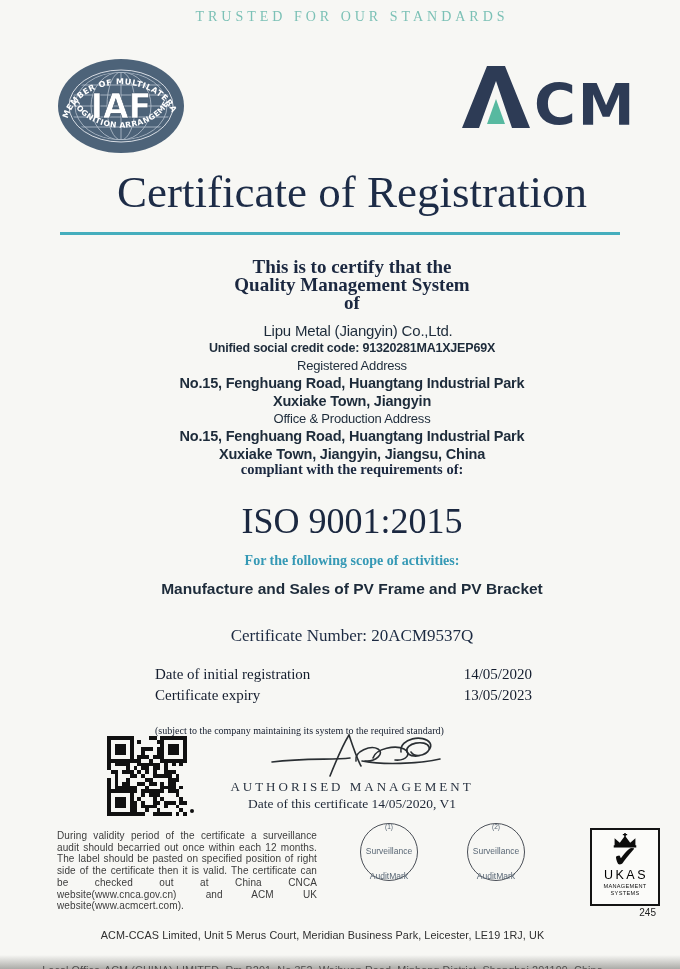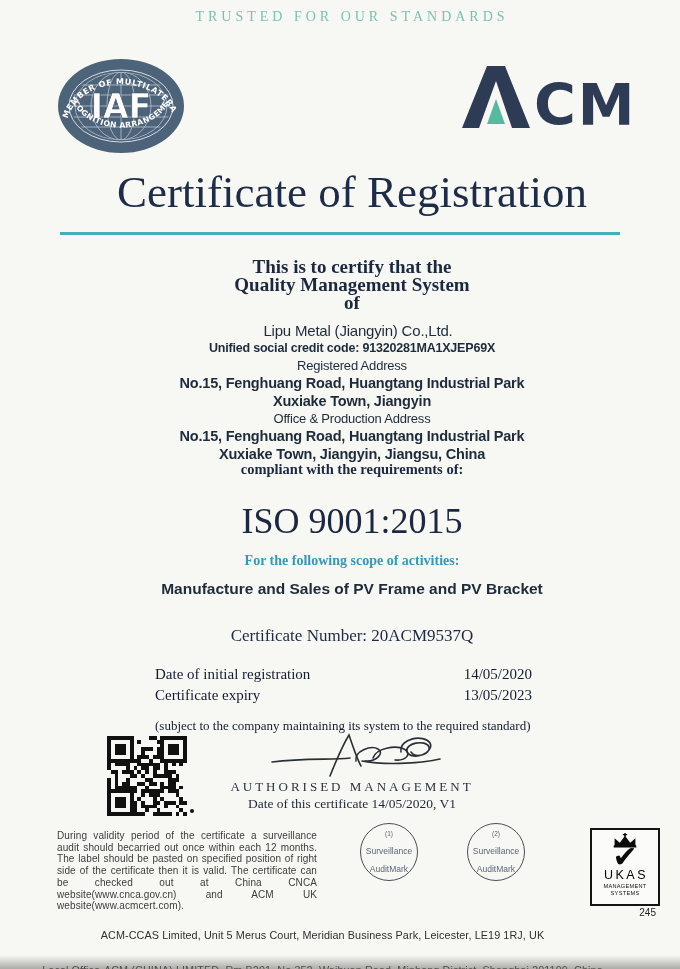--- a/index.html
+++ b/index.html
@@ -30,40 +30,40 @@
 
   .assessment{top:460px;font-weight:bold;font-size:14.5px;line-height:19px;color:#1b2840;}
   .standard{top:500px;font-size:36px;color:#1b2840;}
   .scope-label{top:553px;font-weight:bold;font-size:14px;color:#3599b5;}
   .scope-text{top:580px;font-family:"Liberation Sans",sans-serif;font-weight:bold;font-size:15.5px;color:#1d2b3a;}
   .certnum{top:626px;font-size:17px;}
 
   .dates{top:666px;left:155px;width:377px;font-size:15px;color:#141d2e;}
   .drow{position:relative;height:21px;}
   .dval{position:absolute;right:0;top:0;}
-  .dnote{font-size:13px;margin-top:10px;}
+  .dnote{font-size:10px;margin-top:17px;}
 
   
   .qr{left:107px;top:736px;width:80px;height:80px;}
   .qr-dot{left:190px;top:809px;width:4px;height:4px;background:#111;border-radius:50%;}
   .sig{left:270px;top:731px;width:200px;height:48px;}
   .auth{top:779px;font-size:13px;letter-spacing:3px;color:#2a3442;}
   .certdate{top:796px;font-size:13.5px;color:#1f2838;}
 
   
   .smallprint{
     left:57px;top:830px;width:260px;
     font-family:"Liberation Sans",sans-serif;font-size:10px;line-height:11.7px;
     color:#3c3c3c;text-align:justify;letter-spacing:0.1px;
   }
 
   
   .amark{top:823px;width:56px;height:56px;border:1.4px solid #4a4f57;border-radius:50%;
     font-family:"Liberation Sans",sans-serif;color:#5a6876;text-align:center;
-    display:flex;flex-direction:column;justify-content:center;gap:8px;}
+    display:flex;flex-direction:column;justify-content:center;gap:15px;}
   .amark .n{font-size:6.5px;line-height:8px;}
   .amark .t{font-size:8.5px;line-height:10px;}
   .amark1{left:360px;}
   .amark2{left:467px;}
 
   
   .ukas{left:590px;top:828px;width:66px;height:74px;border:2.5px solid #141414;background:#fbfbf9;
     display:flex;flex-direction:column;align-items:center;}
   .ukas .crown{margin-top:3px;}
   .ukas .tick{font-family:"DejaVu Sans",sans-serif;font-size:30px;line-height:26px;color:#0c0c0c;margin-top:-4px;}

